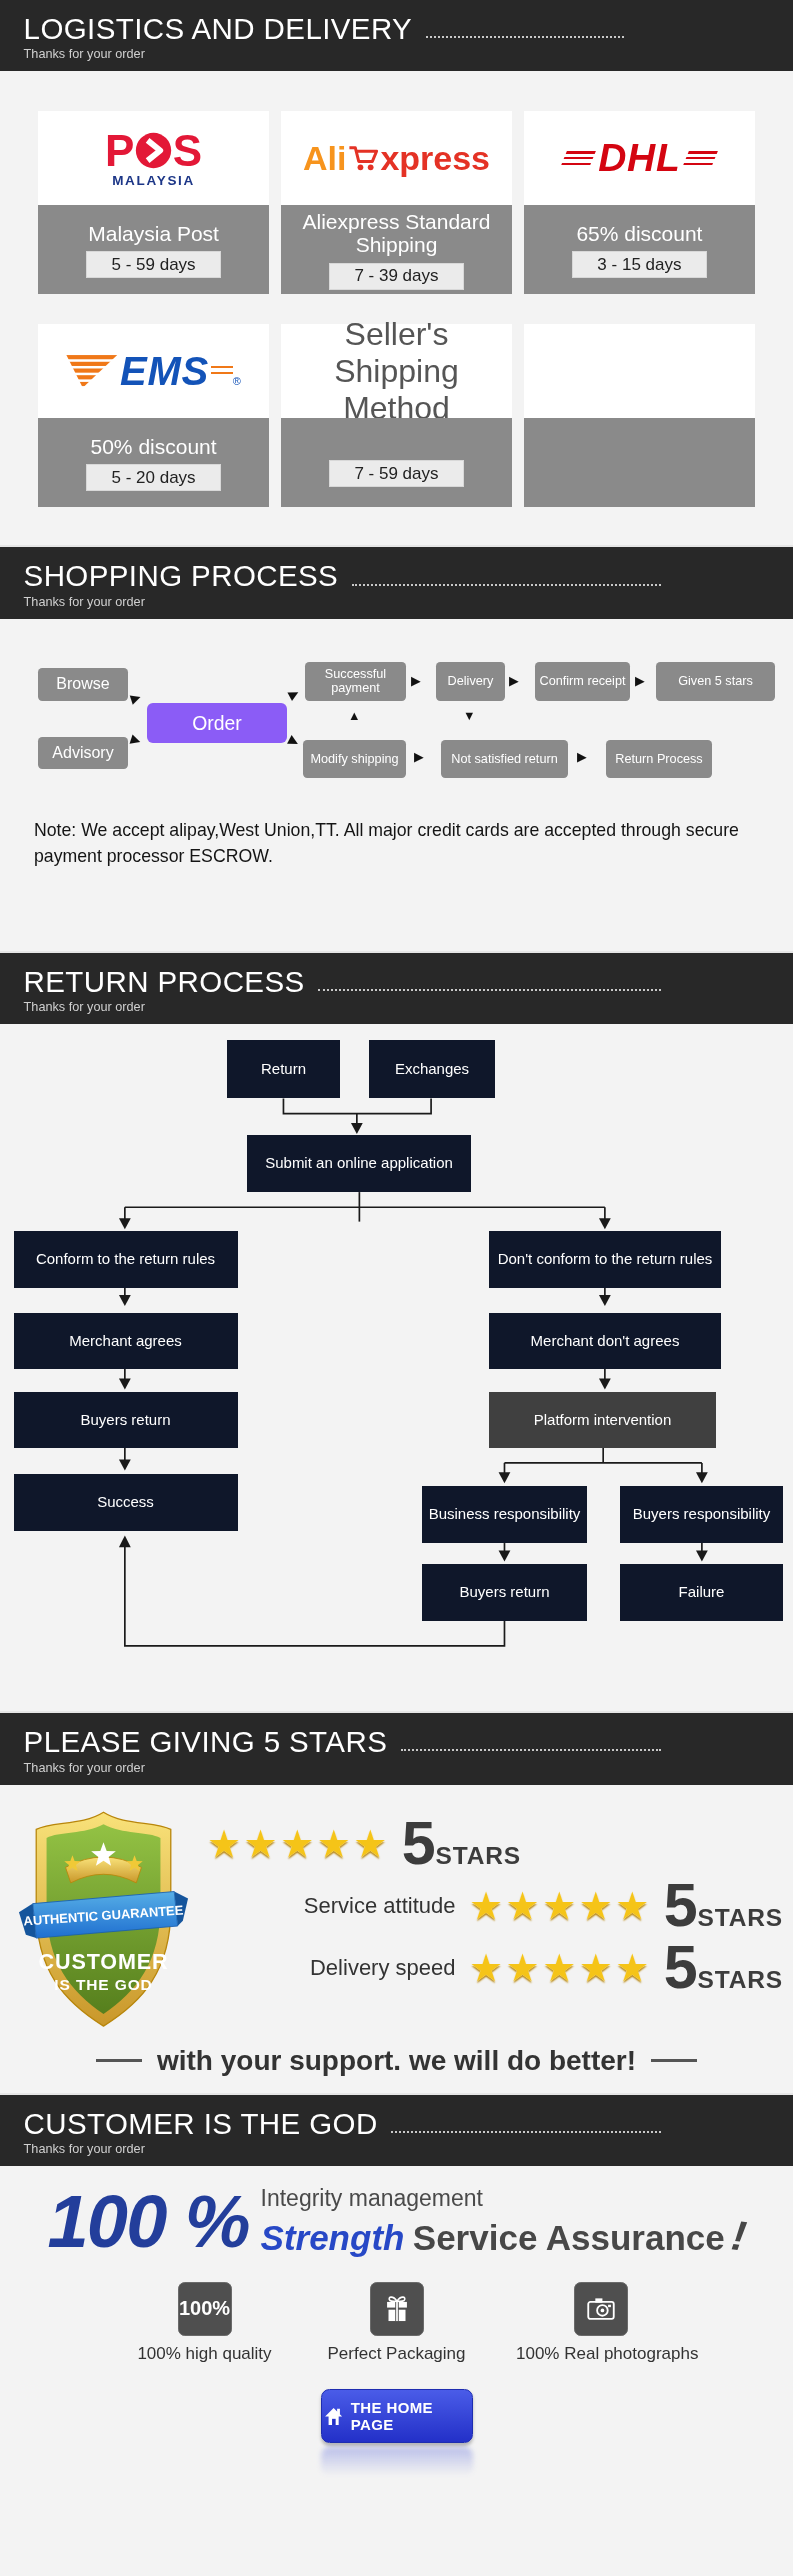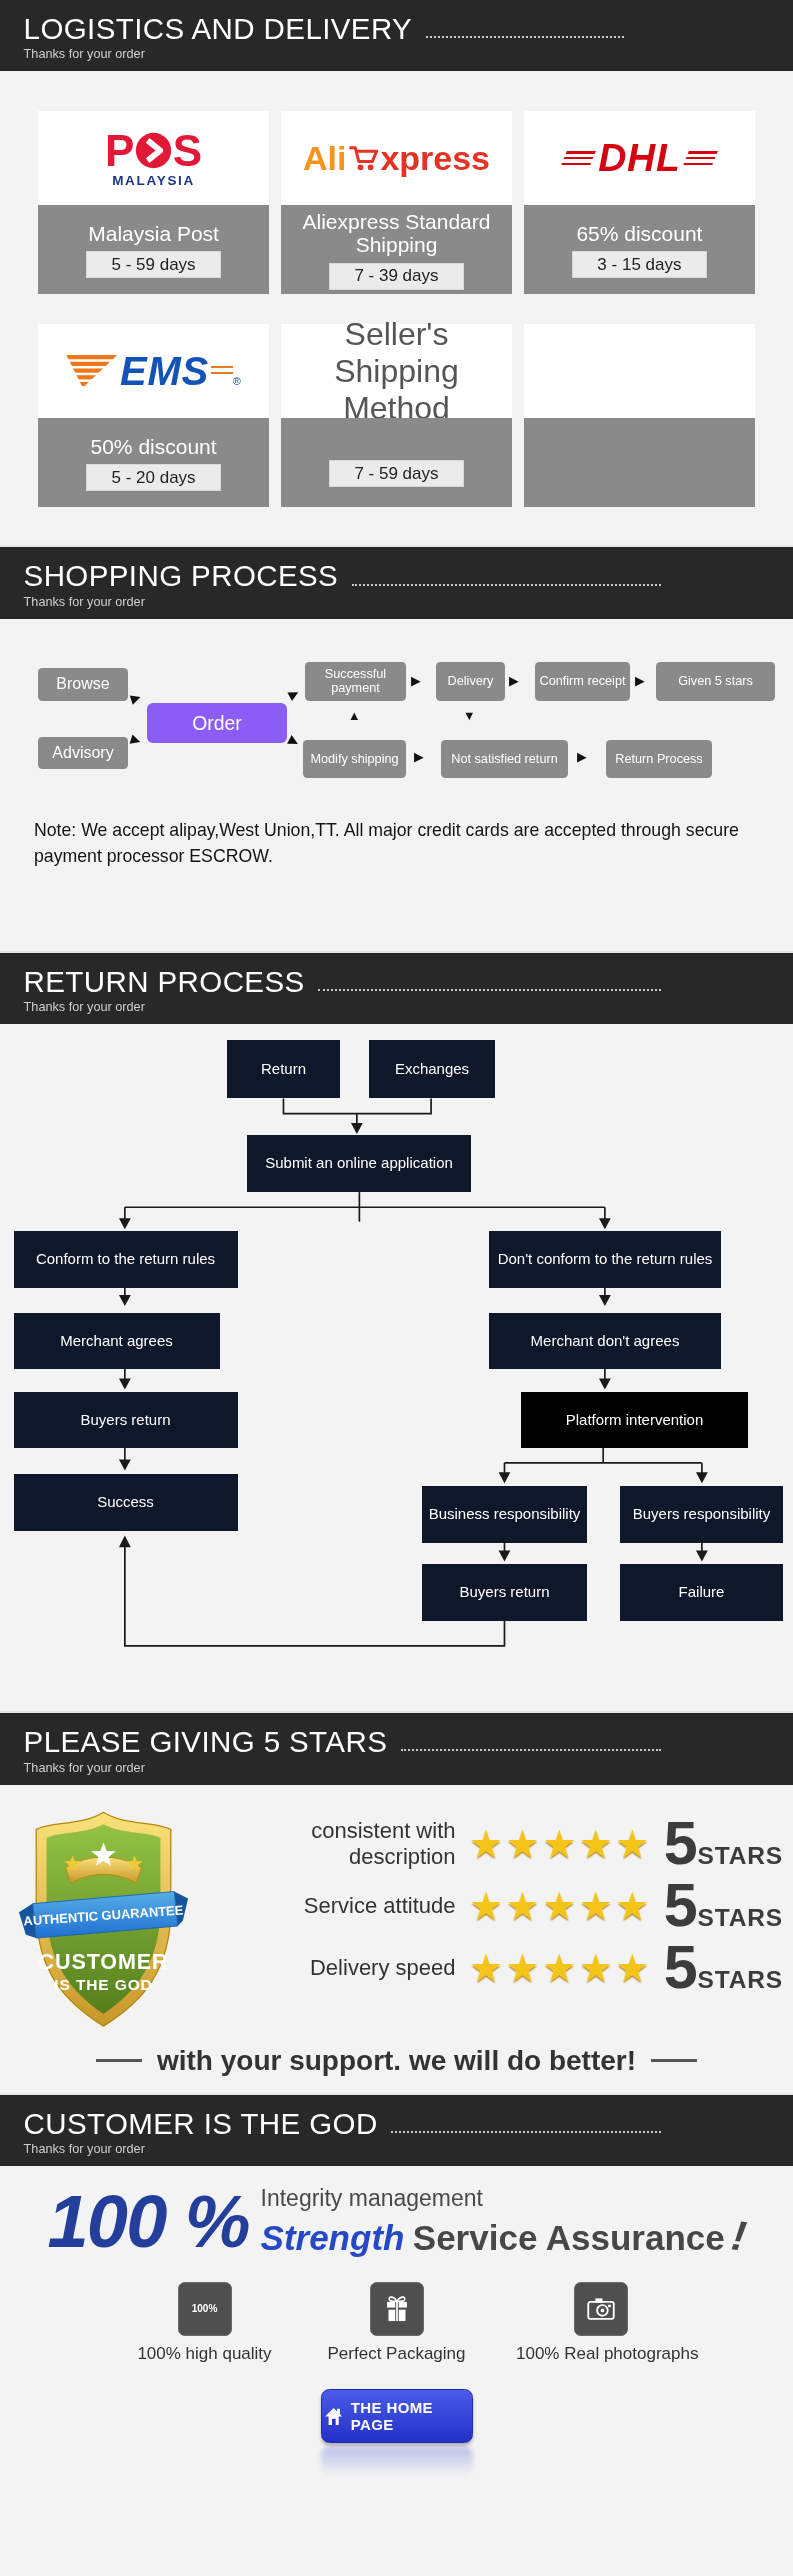--- a/index.html
+++ b/index.html
@@ -51,21 +51,21 @@
   .snode-big { font-size: 16px; }
   .snode-order { background: #8b5cf6; font-size: 19.4px; border-radius: 5.9px; }
   .ar { position: absolute; color: #111; font-size: 12.7px; line-height: 1; }
   .note { padding: 13.5px 34px 20px 34px; font-size: 17.7px; color: #141414; line-height: 1.45; width: 776px; }
 
   
   .rchart { position: relative; height: 650px; }
   .rchart svg.lines { position: absolute; left: 0; top: 0; }
   .rnode { position: absolute; background: #0f172a; color: #fff; display: flex; align-items: center;
            justify-content: center; text-align: center; font-size: 15px; line-height: 1.25; }
-  .rnode-blue { background: #000000; margin-left: 32px; }
+  .rnode-blue { background: #404040; }
 
   
   .ratings { padding: 18.6px 0 0 0; height: 308px; }
   .ratings-main { display: flex; }
   .shield-col { width: 207px; display: flex; justify-content: center; padding-top: 3.4px; }
   .rating-rows { flex: 1; padding-top: 10px; }
   .rating-row { display: flex; align-items: center; height: 62px; }
   .rating-label { width: 262px; text-align: right; font-size: 22px; color: #333; padding-right: 13.5px; }
   .stars { color: #f5c418; font-size: 38px; letter-spacing: 2.5px; line-height: 1;
            text-shadow: 0 0 0.8px #fff, 0 1.7px 1.7px #b8860b; }
@@ -86,21 +86,21 @@
   .pct-blue { color: #2748c6; font-size: 35px; font-weight: 800; font-style: italic; }
   .pct-dark { color: #474747; font-size: 35px; font-weight: 800; margin-left: 8.4px; }
   .pct-bang { color: #474747; font-size: 42px; font-weight: 800; font-style: italic; margin-left: 6.8px; transform: rotate(8deg); }
   .g-items { display: flex; margin-top: 22px; }
   .g-item { width: 169px; text-align: center; }
   .g-item-1 { margin-left: 120px; }
   .g-item-2 { margin-left: 23px; }
   .g-item-3 { margin-left: 35px; }
   .g-icon-box { width: 54px; height: 54px; margin: 0 auto; background: #4f4f4f; border-radius: 6.8px;
                 border: 1.7px solid #6a6a6a; display: flex; align-items: center; justify-content: center; }
-  .g-badge-text { color: #fff; font-size: 10px; font-weight: 700; }
+  .g-badge-text { color: #fff; font-size: 20px; font-weight: 700; }
   .g-label { margin-top: 8.4px; font-size: 17px; color: #333; white-space: nowrap; }
   .home-row { display: flex; justify-content: center; margin-top: 25px; }
   .home-btn { width: 152px; height: 54px; border-radius: 8.4px; border: 1.7px solid #1e2db0;
               background: linear-gradient(#4a5ce8, #2330c8); display: flex; align-items: center;
               justify-content: center; cursor: pointer; box-shadow: 0 2.5px 3.4px rgba(0,0,0,.25); }
   .home-label { color: #fff; font-size: 15px; font-weight: 700; margin-left: 5.9px; letter-spacing: 0.4px; }
   .home-reflection { width: 152px; height: 29px; margin: 3.4px auto 0 auto;
                      background: linear-gradient(rgba(43,63,211,.28), rgba(43,63,211,0)); filter: blur(2.5px); border-radius: 8.4px; }
   .spacer-a { height: 61px; } .spacer-b { height: 37px; }
 </style>
@@ -295,21 +295,21 @@
       <polygon points="825,624 839,624 832,637"></polygon>
       <polygon points="141,620 155,620 148,606"></polygon>
     </g>
   </svg>
 
   <div class="rnode" style="left:227px;top:16px;width:113px;height:58px">Return</div>
   <div class="rnode" style="left:369px;top:16px;width:126px;height:58px">Exchanges</div>
   <div class="rnode" style="left:247px;top:111px;width:224px;height:57px">Submit an online application</div>
   <div class="rnode" style="left:13.5px;top:207px;width:224px;height:57px">Conform to the return rules</div>
   <div class="rnode" style="left:489px;top:207px;width:232px;height:57px">Don't conform to the return rules</div>
-  <div class="rnode" style="left:13.5px;top:289px;width:206px;height:56px">Merchant agrees</div>
+  <div class="rnode" style="left:13.5px;top:289px;width:224px;height:56px">Merchant agrees</div>
   <div class="rnode" style="left:489px;top:289px;width:232px;height:56px">Merchant don't agrees</div>
   <div class="rnode" style="left:13.5px;top:368px;width:224px;height:56px">Buyers return</div>
   <div class="rnode rnode-blue" style="left:489px;top:368px;width:227px;height:56px">Platform intervention</div>
   <div class="rnode" style="left:13.5px;top:450px;width:224px;height:57px">Success</div>
   <div class="rnode" style="left:422px;top:462px;width:165px;height:57px">Business responsibility</div>
   <div class="rnode" style="left:620px;top:462px;width:163px;height:57px">Buyers responsibility</div>
   <div class="rnode" style="left:422px;top:540px;width:165px;height:57px">Buyers return</div>
   <div class="rnode" style="left:620px;top:540px;width:163px;height:57px">Failure</div>
 </section>
 
@@ -351,21 +351,20 @@
         <path d="M182 98 L198 106 L192 132 L186 138 Z" fill="#15559c"></path>
         <path d="M18 112 L182 98 L186 138 L22 152 Z" fill="url(#blue)" stroke="#1a5fae" stroke-width="1"></path>
         <text x="100" y="131" text-anchor="middle" transform="rotate(-4 100 128)" font-size="15" font-weight="bold" fill="#ffffff" font-family="Liberation Sans, sans-serif">AUTHENTIC GUARANTEE</text>
         <text x="100" y="188" text-anchor="middle" font-size="25" font-weight="bold" fill="#ffffff" font-family="Liberation Sans, sans-serif" letter-spacing="1">CUSTOMER</text>
         <text x="100" y="212" text-anchor="middle" font-size="18" font-weight="bold" fill="#ffffff" font-family="Liberation Sans, sans-serif" letter-spacing="1">IS THE GOD</text>
       </svg>
     </div>
 
     <div class="rating-rows">
       <div class="rating-row">
-        <span class="rating-label">consistent with description</span>
         <span class="stars">★★★★★</span>
         <span class="score">
           <span class="score-num">5</span>
           <span class="score-suffix">STARS</span>
         </span>
       </div>
       <div class="rating-row">
         <span class="rating-label">Service attitude</span>
         <span class="stars">★★★★★</span>
         <span class="score">

